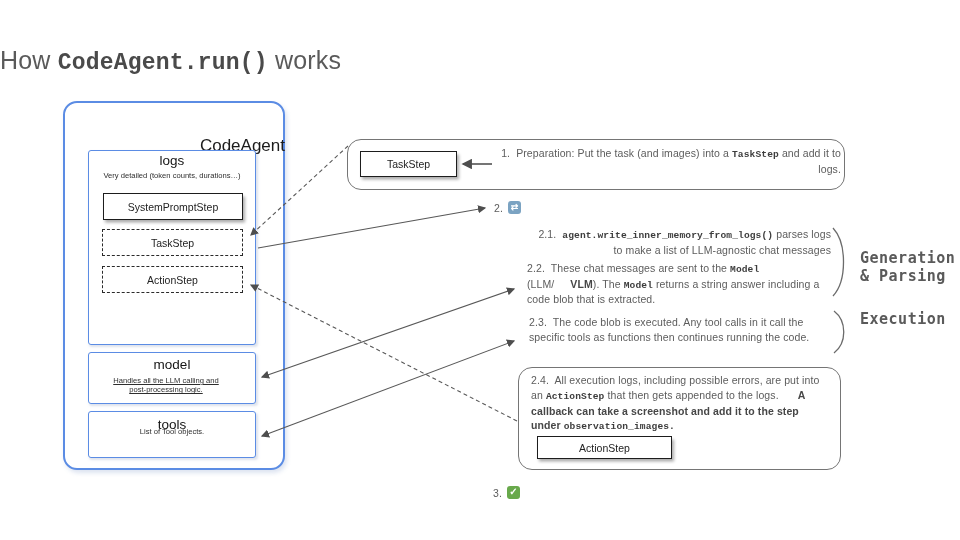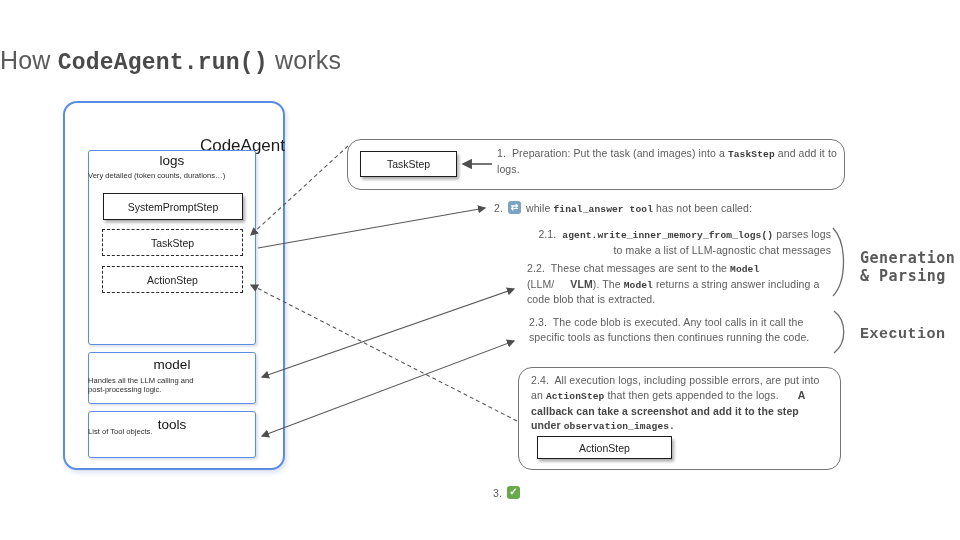--- a/index.html
+++ b/index.html
@@ -10,21 +10,21 @@
   .abs{position:absolute;box-sizing:border-box;}
   
   .title{top:46px;left:0;width:872px;text-align:left;font-size:25px;color:#5a5a5a;letter-spacing:.2px;}
   .title .tcode{font-family:"Liberation Mono",monospace;font-weight:bold;font-size:23px;color:#4a4a4a;}
   
   .agent-outer{left:63px;top:101px;width:222px;height:369px;border:2px solid #5b8ce4;border-radius:14px;background:#fff;box-shadow:2px 3px 4px rgba(100,130,190,.22);}
   .agent-name{left:63px;top:112px;width:222px;text-align:right;font-size:17px;color:#1c1c1c;margin-top:24px;}
   .blue-box{border:1.6px solid #5b8ce4;border-radius:3px;background:#fff;box-shadow:1.5px 2px 2.5px rgba(120,140,180,.25);}
   .logs-box{left:88px;top:150px;width:168px;height:195px;}
   .inner-title{width:100%;text-align:center;font-size:13.5px;color:#141414;}
-  .inner-sub{width:100%;text-align:left;font-size:7.6px;color:#2e2e2e;line-height:1.25;}
+  .inner-sub{width:100%;text-align:center;font-size:7.6px;color:#2e2e2e;line-height:1.25;}
   .step-black{border:1.7px solid #1d1d1d;background:#fff;box-shadow:2px 2.5px 3px rgba(0,0,0,.33);display:flex;align-items:center;justify-content:center;font-size:10.5px;color:#232323;}
   .step-dashed{border:1.5px dashed #2a2a2a;background:#fff;display:flex;align-items:center;justify-content:center;font-size:10.5px;color:#232323;}
   .model-box{left:88px;top:352px;width:168px;height:52px;}
   .tools-box{left:88px;top:411px;width:168px;height:47px;}
   
   .round-gray{border:1.4px solid #757575;border-radius:14px;background:#fff;}
   .step1-box{left:347px;top:139px;width:498px;height:51px;}
   .box24{left:518px;top:367px;width:323px;height:103px;}
   .flow-text{font-size:10.5px;line-height:1.42;color:#5c5c5c;letter-spacing:.1px;}
   .code{font-family:"Liberation Mono",monospace;font-weight:bold;color:#3d3d3d;font-size:9.6px;}
@@ -56,42 +56,41 @@
 </div>
 <div class="abs step-dashed" style="left:102px;top:229px;width:141px;height:27px;">
   <span>TaskStep</span>
 </div>
 <div class="abs step-dashed" style="left:102px;top:266px;width:141px;height:27px;">
   <span>ActionStep</span>
 </div>
 
 <div class="abs blue-box model-box"></div>
 <div class="abs inner-title" style="left:88px;top:357px;width:168px;">model</div>
-<div class="abs inner-sub" style="left:88px;top:376px;width:156px;">
+<div class="abs inner-sub" style="left:88px;top:376px;width:156px;text-decoration:underline;">
   <span>Handles all the LLM calling and</span><br>
   <span>post-processing logic.</span>
 </div>
 
 <div class="abs blue-box tools-box"></div>
 <div class="abs inner-title" style="left:88px;top:417px;width:168px;">tools</div>
 <div class="abs inner-sub" style="left:88px;top:427px;width:168px;">List of Tool objects.</div>
 
 <div class="abs round-gray step1-box"></div>
 <div class="abs step-black" style="left:360px;top:151px;width:97px;height:26px;">
   <span>TaskStep</span>
 </div>
-<div class="abs flow-text" style="left:497px;top:146px;width:344px;">
+<div class="abs flow-text" style="left:497px;top:146px;width:344px;text-align:right;">
   <span class="num">1.</span>
   <span>Preparation: Put the task (and images) into a </span><span class="code">TaskStep</span><span> and add it to logs.</span>
 </div>
 
 <div class="abs flow-text row" style="left:494px;top:201px;width:360px;">
   <span>2.</span>
   <span class="icon-sq repeat">⇄</span>
-  <span><span>while </span><span class="code">final_answer tool</span><span> has not been called:</span></span>
 </div>
 
 <div class="abs flow-text" style="left:527px;top:227px;width:304px;text-align:right;">
   <span class="num">2.1.</span>
   <span class="code">agent.write_inner_memory_from_logs()</span><span> parses logs to make a list of LLM-agnostic chat messages</span>
 </div>
 
 <div class="abs flow-text" style="left:527px;top:261px;width:304px;">
   <span class="num">2.2.</span>
   <span>These chat messages are sent to the </span><span class="code">Model</span><span> (LLM/</span><span class="b">VLM</span><span>). The </span><span class="code">Model</span><span> returns a string answer including a code blob that is extracted.</span>
@@ -108,21 +107,21 @@
   <span>All execution logs, including possible errors, are put into an </span><span class="code">ActionStep</span><span> that then gets appended to the logs. </span><span class="b">A callback can take a screenshot and add it to the step under </span><span class="code">observation_images.</span>
 </div>
 <div class="abs step-black" style="left:537px;top:436px;width:135px;height:23px;">
   <span>ActionStep</span>
 </div>
 
 <div class="abs side-label" style="left:860px;top:249px;">
   <span>Generation</span><br>
   <span>&amp; Parsing</span>
 </div>
-<div class="abs side-label" style="left:860px;top:326px;font-family:Liberation Mono, monospace;">Execution</div>
+<div class="abs side-label" style="left:860px;top:310px;">Execution</div>
 
 <div class="abs flow-text row" style="left:493px;top:486px;width:430px;">
   <span>3.</span>
   <span class="icon-sq check">✓</span>
 </div>
 
 <svg class="overlay" width="960" height="540" viewBox="0 0 960 540">
   <defs>
     <marker id="ah" viewBox="0 0 10 10" refX="8.5" refY="5" markerWidth="7.5" markerHeight="7.5" orient="auto-start-reverse">
       <path d="M0,0 L10,5 L0,10 z" fill="#4e4e4e"></path>

